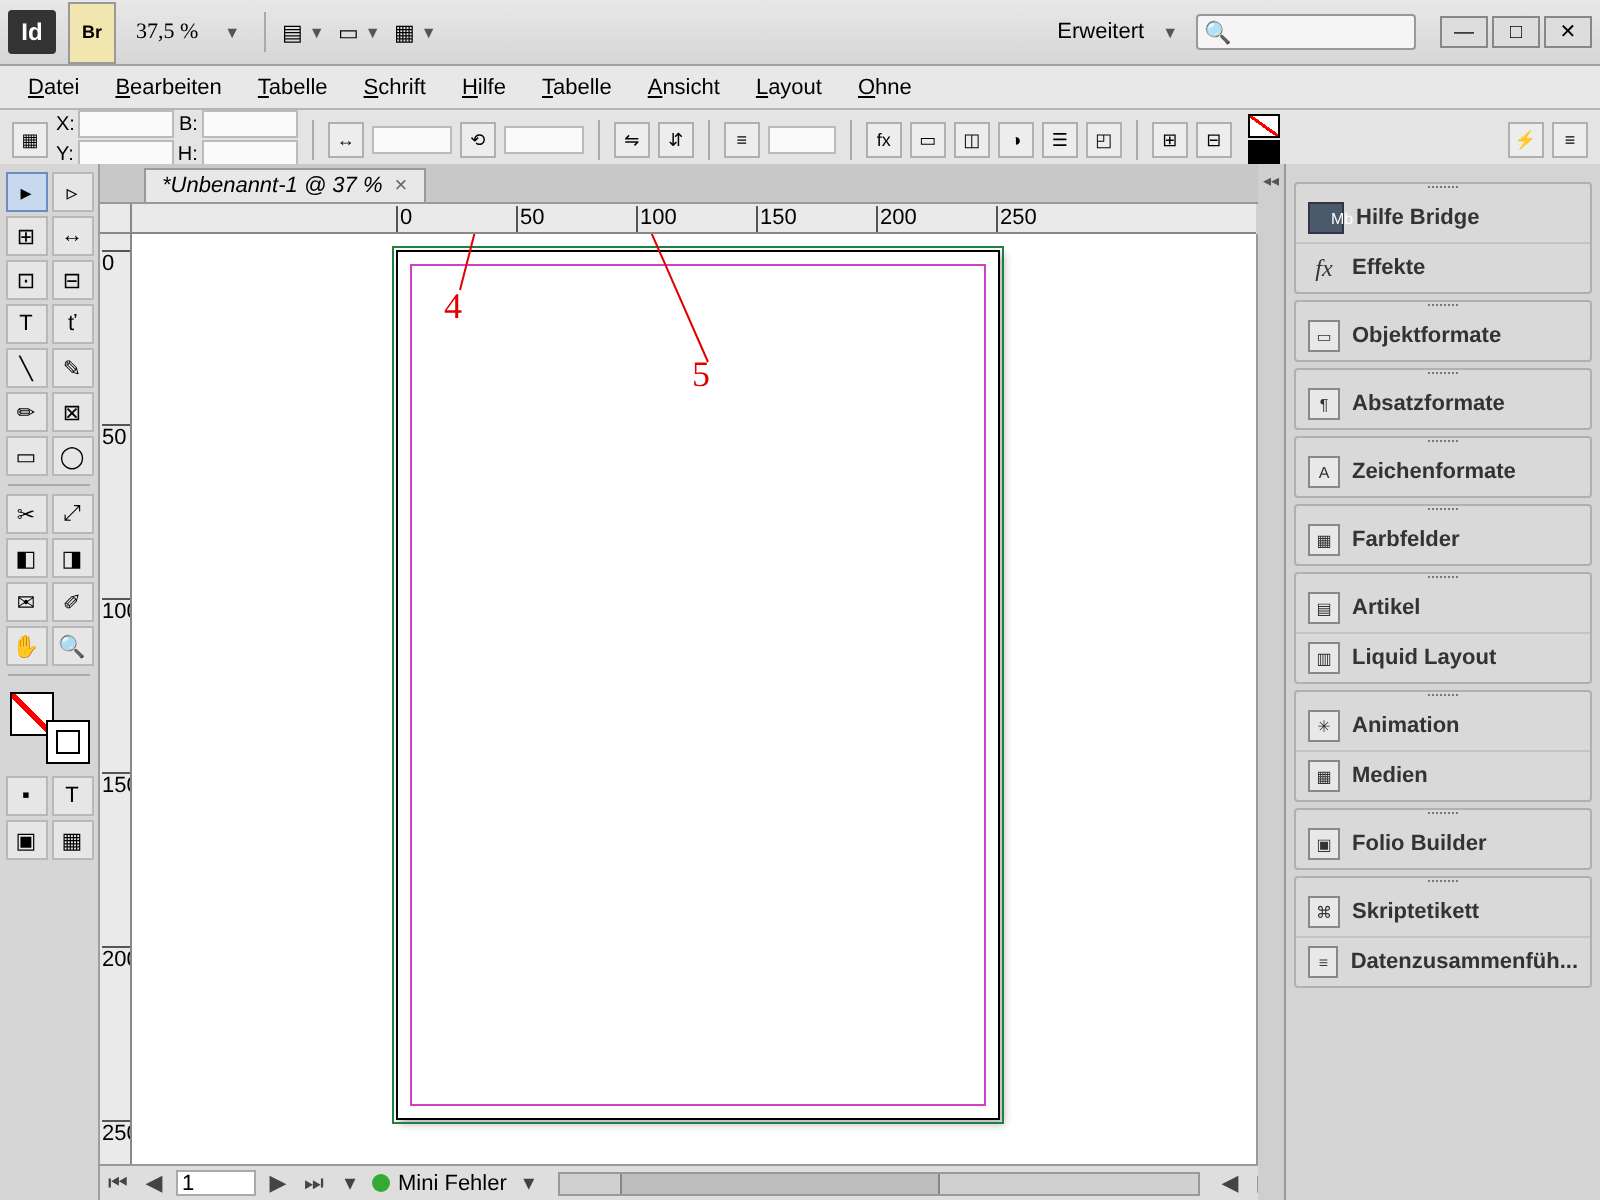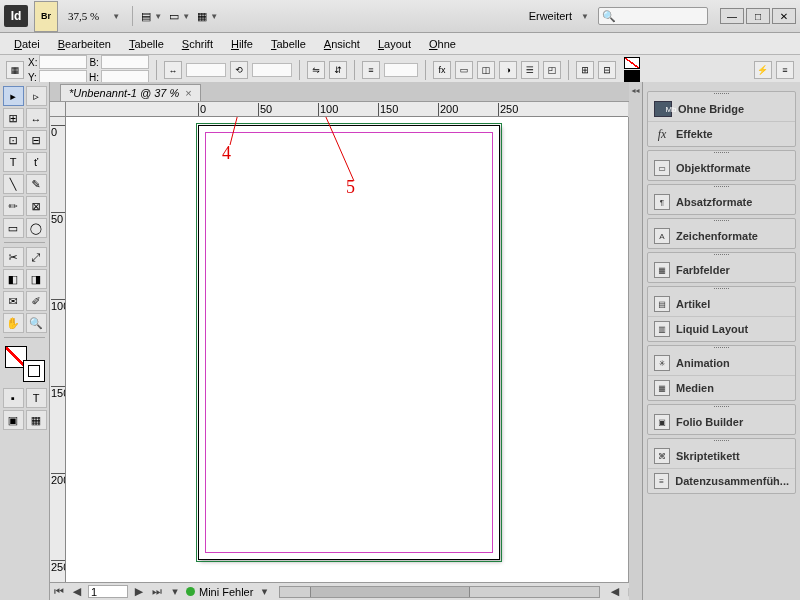--- a/index.html
+++ b/index.html
@@ -44,21 +44,21 @@
 .toolbox .div{ height:1px; background:#aaa; margin:2px 2px;}
 .fill-stroke{ position:relative; width:40px; height:36px; margin:4px auto;}
 .fill-stroke .f,.fill-stroke .s{ position:absolute; width:22px;height:22px; border:1px solid #000;}
 .fill-stroke .f{ top:0; left:0; background:#fff;}
 .fill-stroke .f::after{content:"";position:absolute;inset:0;background:linear-gradient(to top right, transparent 45%, red 45%, red 55%, transparent 55%);}
 .fill-stroke .s{ bottom:0; right:0; background:#fff;}
 .fill-stroke .s::before{content:"";position:absolute;inset:4px;border:1px solid #000; background:#fff;}
 
 
 .doc-area{ flex:1; background:#d0d0d0; position:relative; overflow:hidden;}
-.tab-strip{ height:20px; background:#c8c8c8; display:flex; align-items:flex-end; padding-left:10px; border-bottom:1px solid #999;}
+.tab-strip{ height:20px; background:#c8c8c8; display:flex; align-items:flex-end; padding-left:22px; border-bottom:1px solid #999;}
 .tab{ background:#e8e8e8; border:1px solid #999; border-bottom:none; padding:2px 8px; font-size:10px; font-style:italic; display:flex; gap:6px; align-items:center;}
 .tab .x{ font-style:normal; color:#666;}
 .ruler-h{ position:absolute; top:20px; left:16px; right:14px; height:15px; background:#eaeaea; border-bottom:1px solid #888; font-size:8px; overflow:hidden;}
 .ruler-h div{position:absolute; top:1px; border-left:1px solid #555; padding-left:1px; height:14px;}
 .ruler-v{ position:absolute; top:35px; left:0; width:16px; bottom:18px; background:#eaeaea; border-right:1px solid #888; font-size:8px; overflow:hidden;}
 .ruler-v div{position:absolute; left:1px; border-top:1px solid #555; padding-top:0; width:14px; writing-mode:horizontal-tb;}
 .ruler-corner{position:absolute; top:20px;left:0;width:16px;height:15px;background:#eaeaea;border-right:1px solid #888;border-bottom:1px solid #888;}
 .canvas{ position:absolute; top:35px; left:16px; right:14px; bottom:18px; background:#fff; }
 .vscroll{ position:absolute; top:35px; right:0; width:14px; bottom:18px; background:#d8d8d8; border-left:1px solid #999;}
 .vscroll .thumb{ position:absolute; left:1px; right:1px; top:30px; height:180px; background:#bdbdbd; border:1px solid #888;}
@@ -303,21 +303,21 @@
             <i></i>
             <i></i>
             <i></i>
             <i></i>
             <i></i>
             <i></i>
             <i></i>
           </div>
           <div class="panel-item">
             <div class="p-icon dark">Mb</div>
-            <span>Ohne Bridge</span>
+            <span>Hilfe Bridge</span>
           </div>
           <div class="panel-item">
             <div class="p-icon fx">fx</div>
             <span>Effekte</span>
           </div>
         </div>
         <div class="panel-grp">
           <div class="grip">
             <i></i>
             <i></i>

